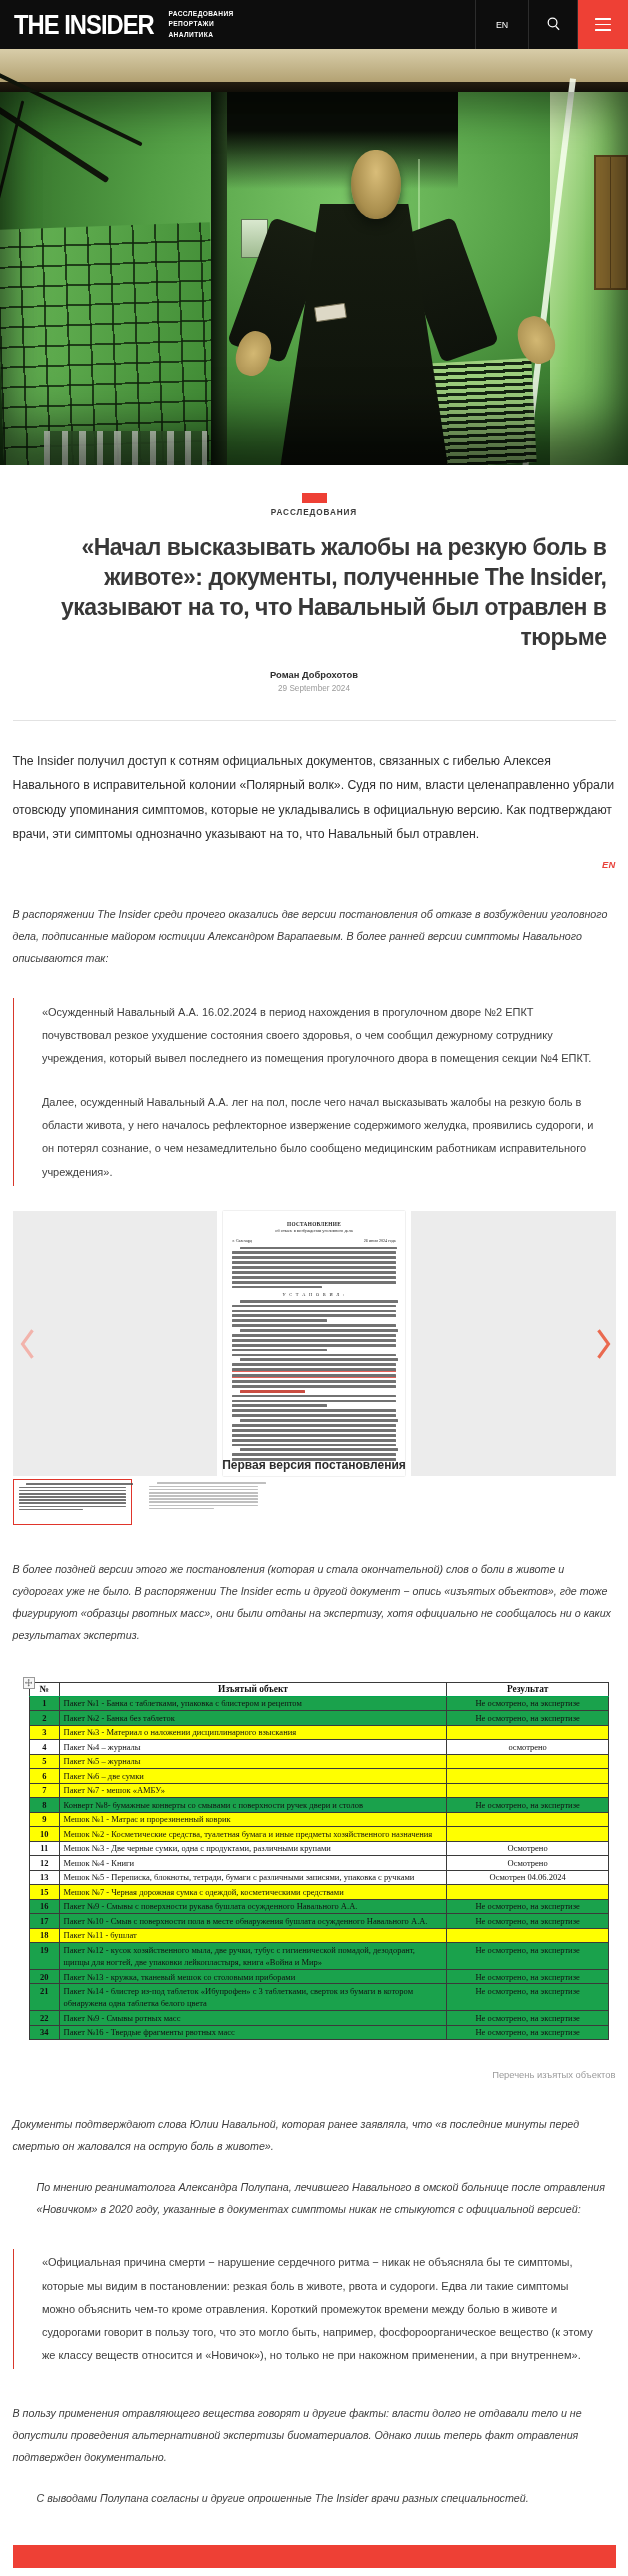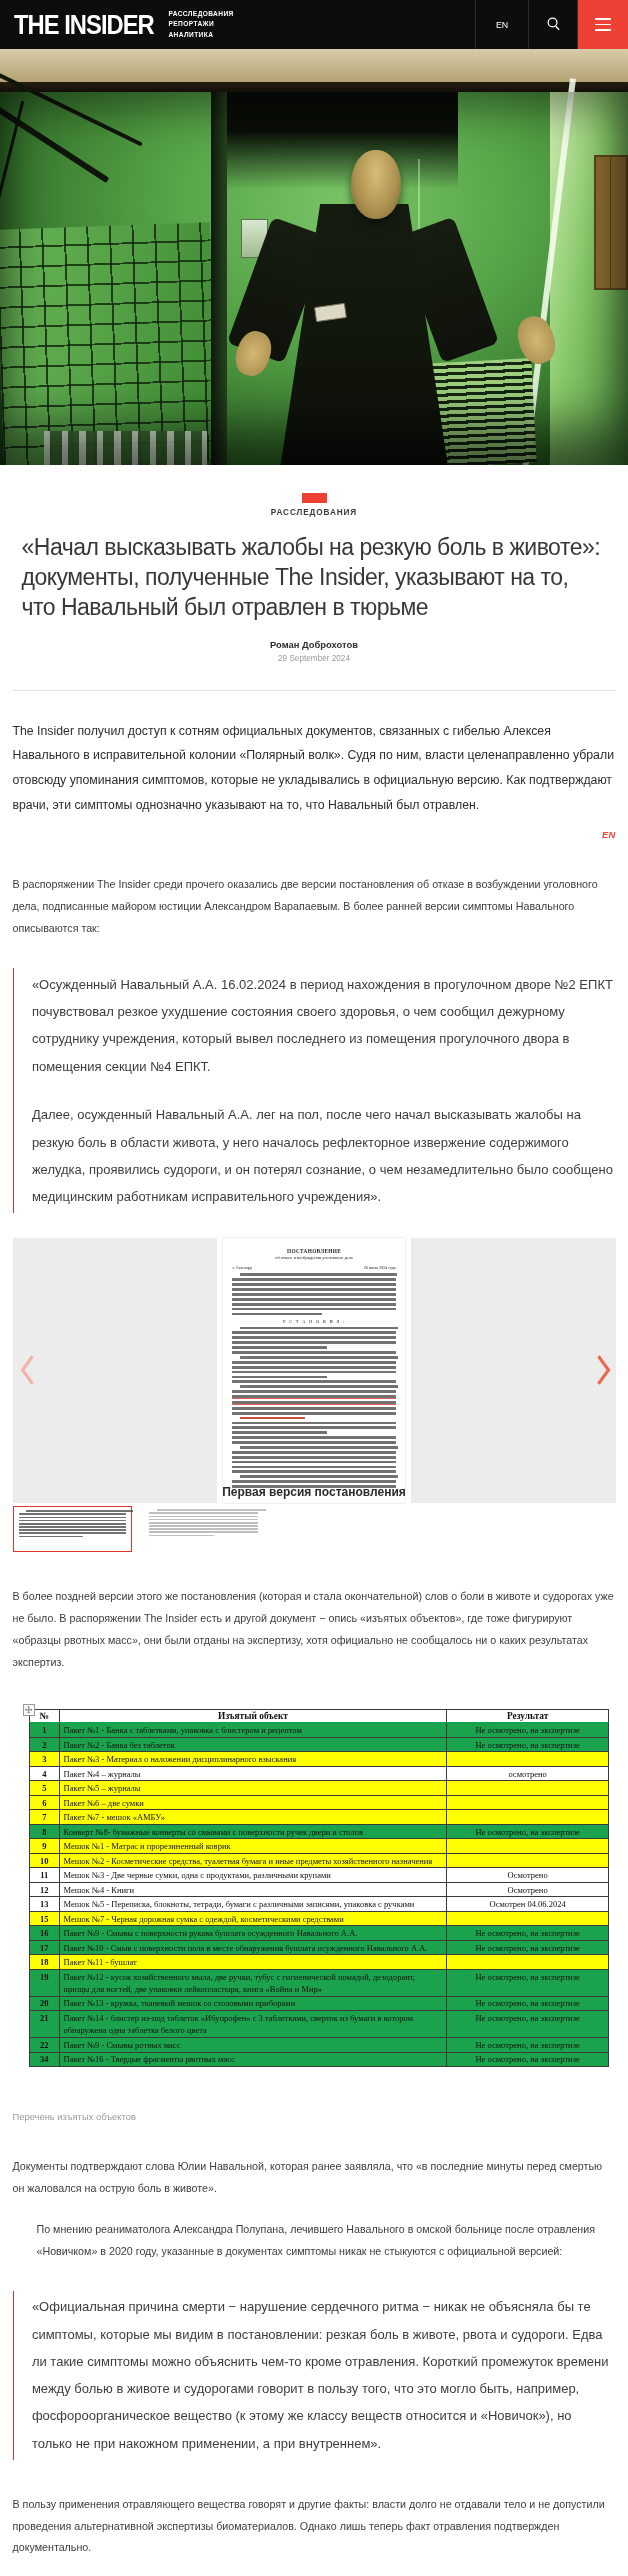--- a/index.html
+++ b/index.html
@@ -51,30 +51,30 @@
   .hand-l{left:37.8%;top:64%;width:5.2%;height:12%;transform:rotate(18deg);}
   .hand-r{left:82.6%;top:60%;width:5.6%;height:13%;transform:rotate(-18deg);}
   .badge{left:50.2%;top:57%;width:4.6%;height:3.6%;background:#ddd8c6;border-radius:1.3px;transform:rotate(-8deg);border:0.6px solid #7a7459;}
   .vig{left:0;top:0;right:0;bottom:0;box-shadow:inset 0 -38px 50px rgba(0,0,0,.55),inset 0 19px 38px rgba(0,0,0,.35);}
 
   
   .wrap{width:603px;margin:0 auto;}
   .cat{margin-top:28px;text-align:center;}
   .cat-tab{display:inline-block;width:25px;height:10px;background:#ee4035;}
   .cat-label{margin-top:2.5px;font-size:8.2px;font-weight:700;letter-spacing:0.9px;color:#3b3b3b;}
-  h1.title{margin:16.4px auto 0;max-width:585px;text-align:left;font-size:23px;line-height:1.3;font-weight:400;color:#383838;letter-spacing:-0.5px;}
+  h1.title{margin:16.4px auto 0;max-width:585px;text-align:right;font-size:23px;line-height:1.3;font-weight:700;color:#383838;letter-spacing:-0.5px;}
   .author{margin-top:16.4px;text-align:center;font-size:9.4px;font-weight:700;color:#2f2f2f;}
   .date{margin-top:4.4px;text-align:center;font-size:8.2px;color:#9a9a9a;}
   .hr{border:none;border-top:0.6px solid #e2e2e2;margin:26.4px 0 0;}
   .lead{margin-top:28px;font-size:12.3px;line-height:2.0;color:#2e2e2e;}
   .enlink{display:block;text-align:right;margin-top:8.8px;color:#e8423b;font-style:italic;font-weight:700;font-size:9.4px;letter-spacing:0.3px;text-decoration:none;}
-  p.bodyp{margin:34px 0 0;font-size:10.7px;line-height:2.05;color:#3e3e3e;}
+  p.bodyp{margin:34px 0 0;font-size:10.7px;line-height:2.05;color:#3e3e3e;font-style:italic;}
   p.bodyp + p.bodyp{margin-top:19px;margin-left:24px;}
   blockquote.q{margin:28px 0 0;padding:2.5px 0 2.5px 16.4px;border-left:1.9px solid #d8382c;}
-  blockquote.q p{margin:0 2px 0;font-size:13px;line-height:2.1;color:#3e3e3e;}
+  blockquote.q p{margin:0 12px 0;font-size:11px;line-height:2.1;color:#3e3e3e;}
   blockquote.q p + p{margin-top:21.4px;}
 
   
   .car{margin-top:25px;position:relative;height:265px;display:flex;gap:6.3px;}
   .car .side{flex:1;background:#ececec;}
   .doc{width:182px;height:265px;background:#fff;box-shadow:0 0 1.3px rgba(0,0,0,.25);padding:10px 9.4px 5px;box-sizing:border-box;position:relative;font-family:"Liberation Serif",serif;overflow:hidden;}
   .doc-title{text-align:center;font-size:5.3px;font-weight:700;letter-spacing:0.3px;color:#222;}
   .doc-sub{text-align:center;font-size:4.4px;color:#222;margin-top:0.6px;}
   .doc-row{display:flex;justify-content:space-between;font-size:4.1px;color:#222;margin:5px 0 3.8px;}
   .doc-ust{text-align:center;font-size:4.4px;letter-spacing:1.3px;color:#222;margin:3.8px 0 2.5px;}
@@ -98,21 +98,21 @@
   .dragicon{position:absolute;left:10px;top:-5px;width:10px;height:10px;background:#f7f7f7;border:0.6px solid #9a9a9a;display:flex;align-items:center;justify-content:center;cursor:move;}
   table.seized{border-collapse:collapse;width:580px;font-family:"Liberation Serif",serif;font-size:8.5px;color:#111;border:1.3px solid #3a3a3a;}
   table.seized th{font-weight:700;font-size:9.4px;border:0.6px solid #3a3a3a;border-bottom:1.9px solid #00a651;padding:1.3px 2.5px;background:#fff;}
   table.seized td{border:0.6px solid #3a3a3a;padding:0.6px 3.8px;line-height:1.45;vertical-align:top;}
   td.c-num{width:21.4px;text-align:center;font-weight:700;}
   td.c-item{width:382px;}
   td.c-res{width:154px;text-align:center;}
   tr.green td{background:#1aa24c;}
   tr.yellow td{background:#ffff00;}
   tr.white td{background:#fff;}
-  .tbl-cap{margin-top:44px;text-align:left;font-size:9.4px;color:#9b9b9b;}
+  .tbl-cap{margin-top:29px;text-align:right;font-size:9.4px;color:#9b9b9b;}
 
   
   .donate{margin-top:35px;}
   .don-topbar{height:22.6px;background:#ee4035;}
   .don-body{text-align:center;padding:10px 6.3px 7.5px;}
   .don-title{font-size:21.4px;font-weight:700;color:#222;letter-spacing:-0.3px;}
 </style>
 </head>
 <body>
 

